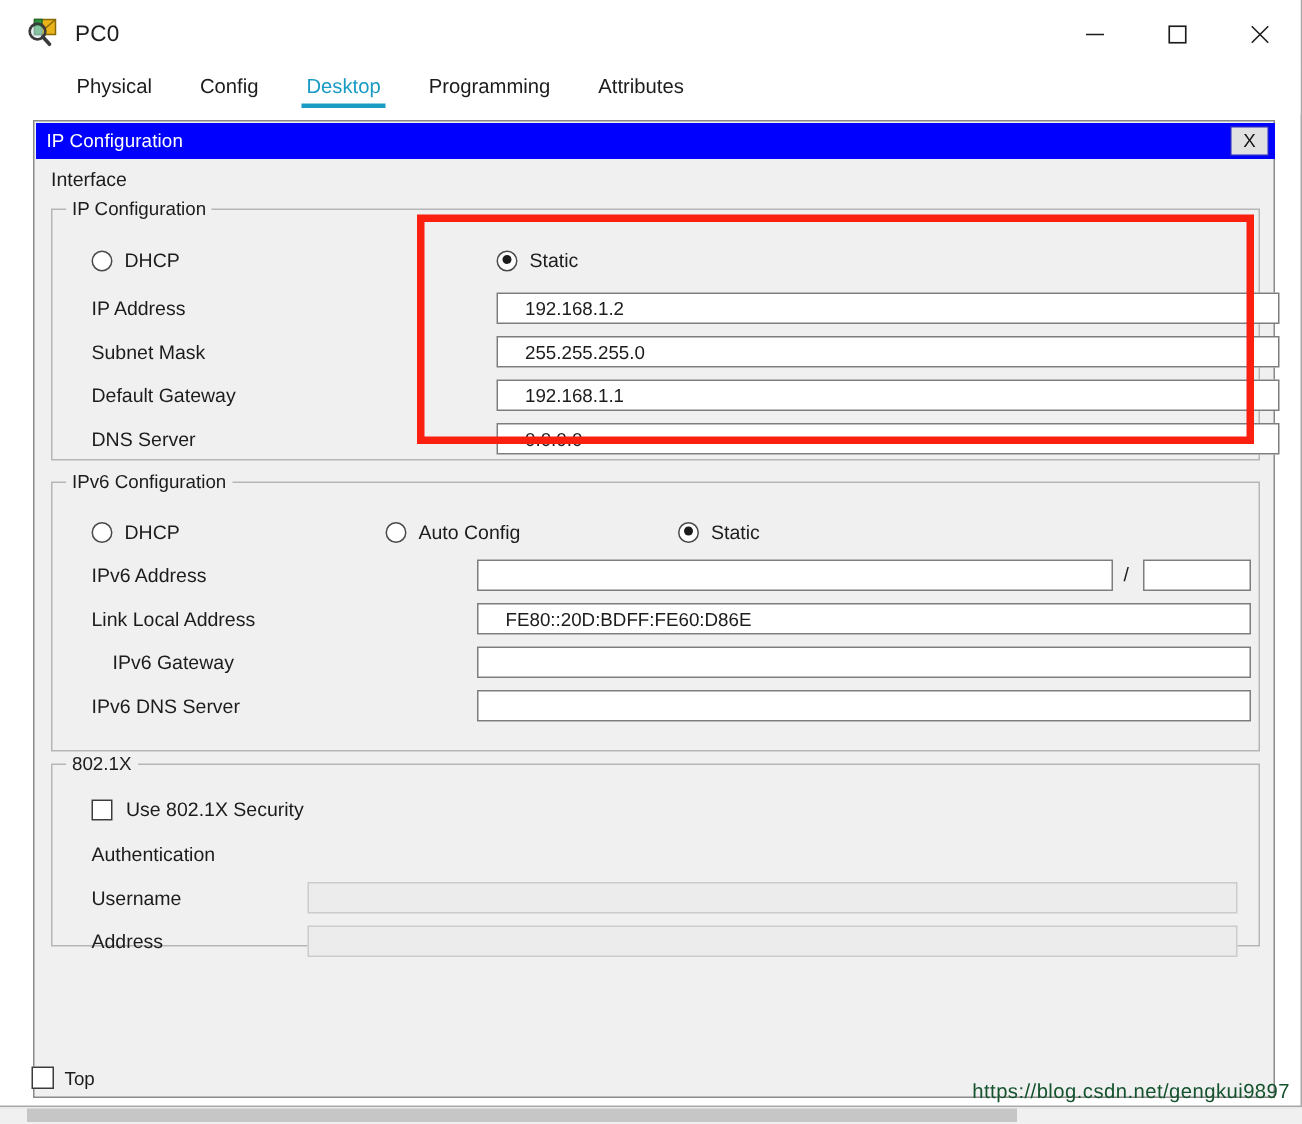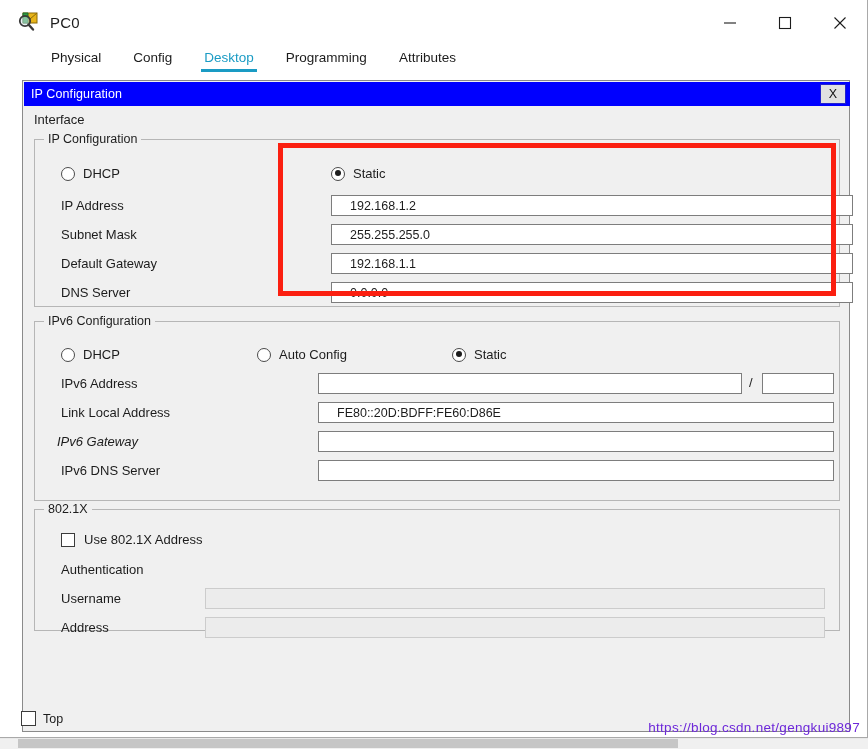--- a/index.html
+++ b/index.html
@@ -285,21 +285,21 @@
     border: 5px solid #fb1f10;
     pointer-events: none;
     z-index: 50;
   }
 
   
   #watermark {
     position: absolute;
     right: 8px; bottom: 14px;
     font-size: 13.5px;
-    color: #6d28d9;
+    color: #14532d;
     letter-spacing: .3px;
     white-space: nowrap;
     z-index: 40;
     user-select: none;
   }
 </style>
 </head>
 <body>
 
 <div id="backdrop">
@@ -413,33 +413,33 @@
       </div>
 
       <span class="fld-label" style="left:26px; top:54px;">IPv6 Address</span>
       <div class="textfield" style="left:283px; top:51px; width:424px;"></div>
       <span class="slash" style="left:714px; top:53px;">/</span>
       <div class="textfield" style="left:727px; top:51px; width:72px;"></div>
 
       <span class="fld-label" style="left:26px; top:83px;">Link Local Address</span>
       <div class="textfield" style="left:283px; top:80px; width:516px;">FE80::20D:BDFF:FE60:D86E</div>
 
-      <span class="fld-label" style="left:22px; top:112px;font-style:italic;">IPv6 Gateway</span>
+      <span class="fld-label" style="left:40px; top:112px;">IPv6 Gateway</span>
       <div class="textfield" style="left:283px; top:109px; width:516px;"></div>
 
       <span class="fld-label" style="left:26px; top:141px;">IPv6 DNS Server</span>
       <div class="textfield" style="left:283px; top:138px; width:516px;"></div>
     </div>
 
     <div class="group" id="grp-8021x">
       <span class="group-legend">802.1X</span>
 
       <div class="cb-wrap" style="left:26px; top:22px;">
         <span class="cbox"></span>
-        <span class="cb-label">Use 802.1X Address</span>
+        <span class="cb-label">Use 802.1X Security</span>
       </div>
 
       <span class="fld-label" style="left:26px; top:52px;">Authentication</span>
 
       <span class="fld-label" style="left:26px; top:81px;">Username</span>
       <div class="textfield grayed" style="left:170px; top:78px; width:620px;"></div>
 
       <span class="fld-label" style="left:26px; top:110px;">Address</span>
       <div class="textfield grayed" style="left:170px; top:107px; width:620px;"></div>
     </div>

